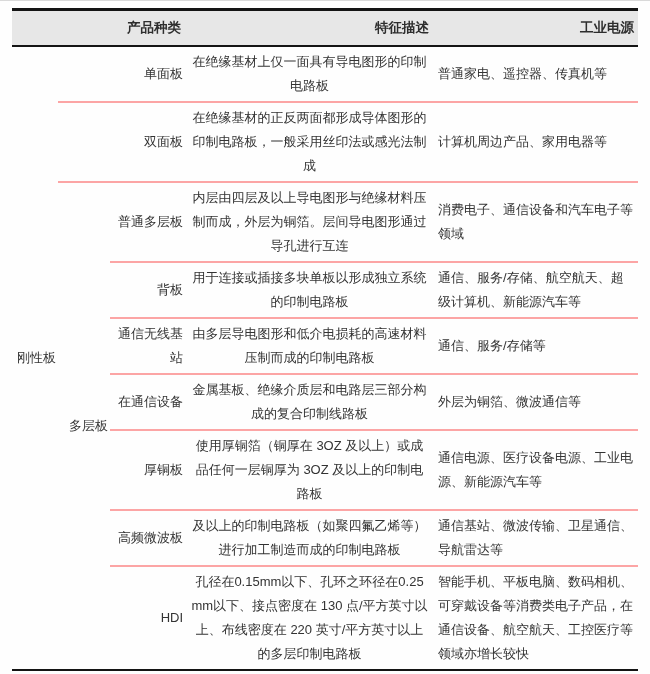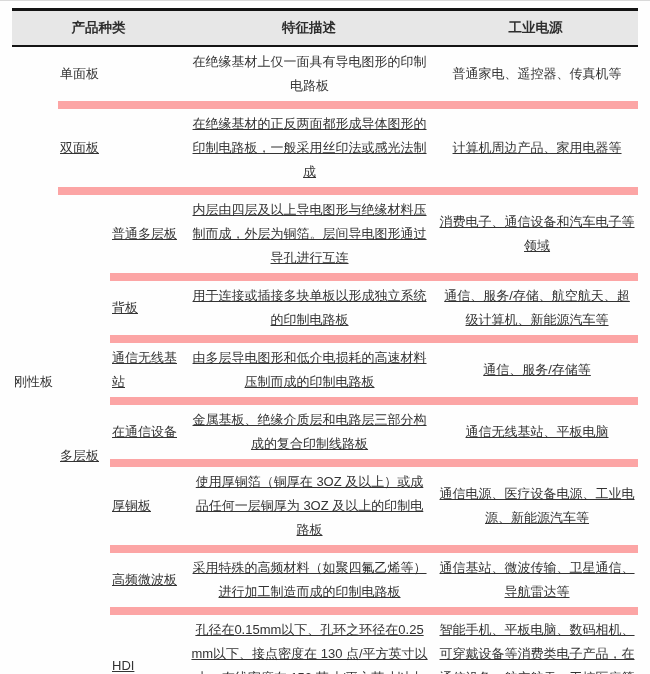--- a/index.html
+++ b/index.html
@@ -11,30 +11,30 @@
     position:relative; width:650px; height:674px; background:#fefefe;
     border-top:1px solid #d9d9d9; box-sizing:border-box;
   }
   table.pcb {
     position:absolute; left:12px; top:7px; width:626px;
     border-collapse:collapse; table-layout:fixed;
   }
   th {
     background:#e7e7e7; border-top:3px solid #141414; border-bottom:2px solid #141414;
     font-size:13.5px; font-weight:bold; color:#2e2e2e; height:30px;
-    text-align:center; padding:2px 4px;
+    text-align:right; padding:2px 4px;
   }
   td {
     font-size:13px; line-height:24px; color:#333333;
     vertical-align:middle; padding:3px 5px; word-break:break-all;
   }
-  td.lbl { text-align:left; padding:2px 2px; }
+  td.lbl { text-align:right; padding:2px 2px; }
   td.feat { text-align:center; padding-left:5px; padding-right:4px; }
-  td.app  { text-align:center; padding-left:5px; padding-right:2px; }
-  td.bt  { border-top:8px solid #fca5a5;text-decoration:underline; }   
+  td.app  { text-align:left; padding-left:5px; padding-right:2px; }
+  td.bt  { border-top:2px solid #fca5a5; }   
   td.btg { border-top:2px solid #141414; }
   tr.r1  { height:56px; }
   tr.r2  { height:47px; }
   tr.r3  { height:68px; }
   tr.r4  { height:55px; }
   tr.r5  { height:48px; }
   tr.r6  { height:52px; }
   tr.r7  { height:47px; }
   tr.r8  { height:50px; }
   tr.r9  { height:97px; }
@@ -88,38 +88,38 @@
 
     <tr class="r5">
       <td class="lbl bt">通信无线基站</td>
       <td class="feat bt">由多层导电图形和低介电损耗的高速材料压制而成的印制电路板</td>
       <td class="app bt">通信、服务/存储等</td>
     </tr>
 
     <tr class="r6">
       <td class="lbl bt">在通信设备</td>
       <td class="feat bt">金属基板、绝缘介质层和电路层三部分构成的复合印制线路板</td>
-      <td class="app bt">通信无线基站、平板电脑</td>
+      <td class="app bt">外层为铜箔、微波通信等</td>
     </tr>
 
     <tr class="r7">
       <td class="lbl bt">厚铜板</td>
       <td class="feat bt">使用厚铜箔（铜厚在 3OZ 及以上）或成品任何一层铜厚为 3OZ 及以上的印制电路板</td>
       <td class="app bt">通信电源、医疗设备电源、工业电源、新能源汽车等</td>
     </tr>
 
     <tr class="r8">
       <td class="lbl bt">高频微波板</td>
-      <td class="feat bt">采用特殊的高频材料（如聚四氟乙烯等）进行加工制造而成的印制电路板</td>
+      <td class="feat bt">及以上的印制电路板（如聚四氟乙烯等）进行加工制造而成的印制电路板</td>
       <td class="app bt">通信基站、微波传输、卫星通信、导航雷达等</td>
     </tr>
 
     <tr class="r9">
       <td class="lbl bt">HDI</td>
-      <td class="feat bt">孔径在0.15mm以下、孔环之环径在0.25mm以下、接点密度在 130 点/平方英寸以上、布线密度在 152 英寸/平方英寸以上的多层印制电路板</td>
+      <td class="feat bt">孔径在0.15mm以下、孔环之环径在0.25mm以下、接点密度在 130 点/平方英寸以上、布线密度在 220 英寸/平方英寸以上的多层印制电路板</td>
       <td class="app bt">智能手机、平板电脑、数码相机、可穿戴设备等消费类电子产品，在通信设备、航空航天、工控医疗等领域亦增长较快</td>
     </tr>
 
     <tr class="r10">
       <td class="lbl btg" colspan="3">挠性板</td>
       <td class="feat btg">由柔性基材制成的印制电路板，基材由金属导体箔、胶黏剂和绝缘基膜三种材料组合而成，其优点是轻薄、可弯曲、可立体组装</td>
       <td class="app btg">智能手机、平板电脑、可穿戴设备等移动智能终端</td>
     </tr>
 
   </tbody>

